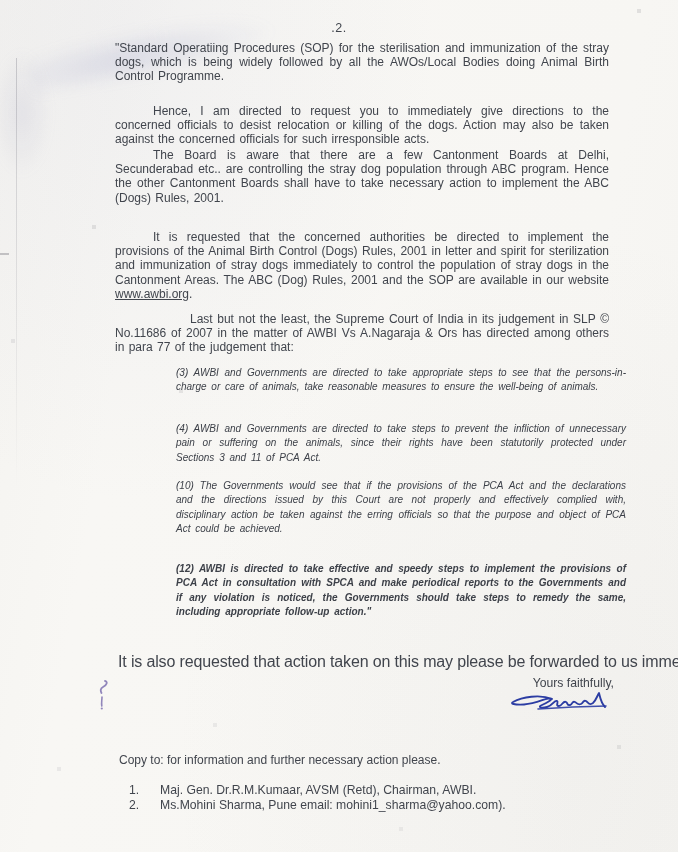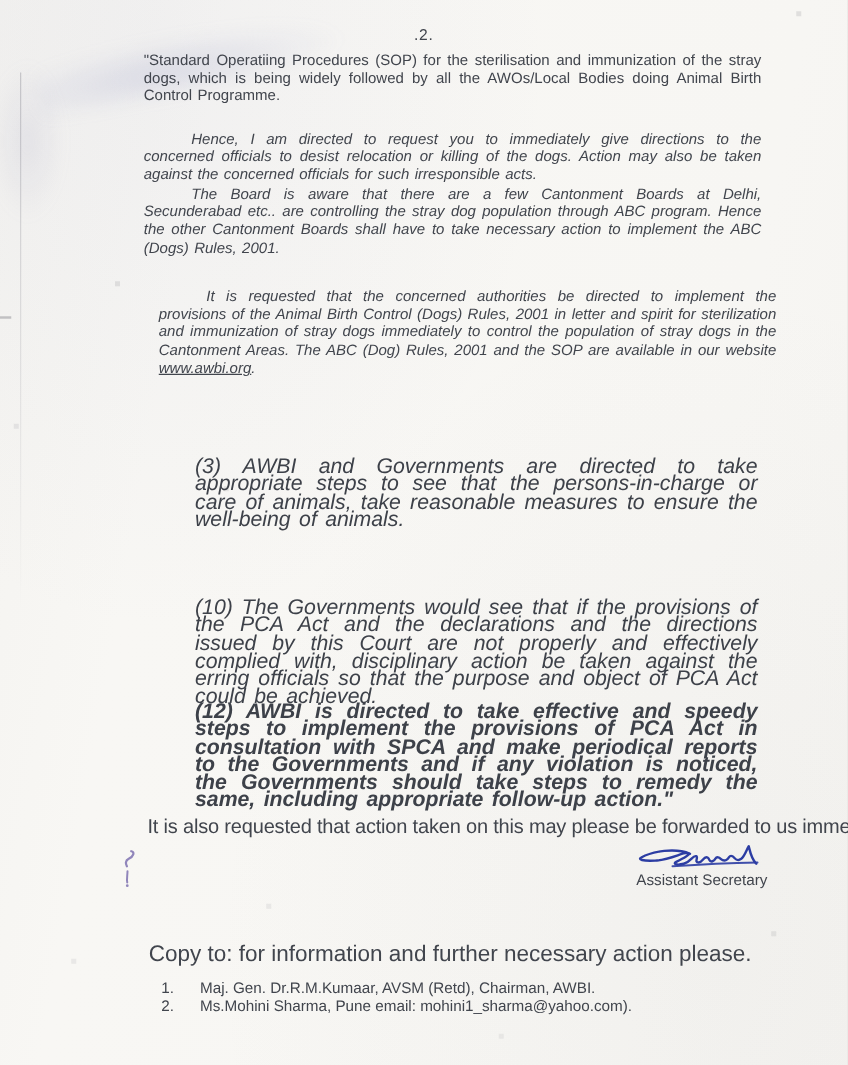--- a/index.html
+++ b/index.html
@@ -20,50 +20,50 @@
     position:absolute;top:21px;left:0;width:678px;
     text-align:center;font-size:12.5px;letter-spacing:.5px;
   }
   p{margin:0;}
   .body{
     position:absolute;left:115px;width:494px;
     font-size:12px;line-height:14.2px;
     text-align:justify;text-align-last:left;
     word-spacing:1px;
   }
-  .indent{text-indent:38px;font-style:italic;}
+  .indent{text-indent:38px;}
   .indent-lg{text-indent:75px;}
   .p1{top:41px;}
   .p2{top:104px;}
   .p3{top:148px;}
-  .p4{top:230px;margin-left:12px;}
+  .p4{top:230px;}
   .p5{top:312px;}
   .weblink{color:#41454d;text-decoration:underline;}
   .quote{
-    position:absolute;left:156px;width:450px;
-    font-size:17px;line-height:14.3px;font-style:italic;
+    position:absolute;left:176px;width:450px;
+    font-size:10px;line-height:14.3px;font-style:italic;
     text-align:justify;text-align-last:left;
     word-spacing:2px;color:#3d4149;
   }
   .q3{top:366px;}
   .q4{top:422px;}
   .q10{top:479px;font-style:italic;}
   .q12{top:562px;font-weight:bold;}
   .closing{
     position:absolute;left:118px;top:653px;
     font-size:16px;letter-spacing:-.15px;white-space:nowrap;
   }
   .sign-block{
     position:absolute;top:676px;right:64px;width:210px;
     text-align:right;font-size:12.2px;line-height:15.5px;
   }
   .sig-svg{display:block;margin:-3px 4px -6px auto;}
   .copy-heading{
     position:absolute;left:119px;top:753px;
-    font-size:18px;
+    font-size:12px;
   }
   .cc-row{
     position:absolute;left:129px;display:flex;
     font-size:12.2px;line-height:14.5px;
   }
   .cc-1{top:783px;}
   .cc-2{top:798px;}
   .cc-num{width:31px;flex:0 0 31px;}
   
   .smudge{
@@ -115,39 +115,41 @@
     <div class="pageno">.2.</div>
 
     <p class="body p1">"Standard Operatiing Procedures (SOP) for the sterilisation and immunization of the stray dogs, which is being widely followed by all the AWOs/Local Bodies doing Animal Birth Control Programme.</p>
 
     <p class="body indent p2">Hence, I am directed to request you to immediately give directions to the concerned officials to desist relocation or killing of the dogs. Action may also be taken against the concerned officials for such irresponsible acts.</p>
 
     <p class="body indent p3">The Board is aware that there are a few Cantonment Boards at Delhi, Secunderabad etc.. are controlling the stray dog population through ABC program. Hence the other Cantonment Boards shall have to take necessary action to implement the ABC (Dogs) Rules, 2001.</p>
 
     <p class="body indent p4"><span>It is requested that the concerned authorities be directed to implement the provisions of the Animal Birth Control (Dogs) Rules, 2001 in letter and spirit for sterilization and immunization of stray dogs immediately to control the population of stray dogs in the Cantonment Areas. The ABC (Dog) Rules, 2001 and the SOP are available in our website </span><span class="weblink">www.awbi.org</span><span>.</span></p>
 
+    <p class="body indent-lg p5">Last but not the least, the Supreme Court of India in its judgement in SLP © No.11686 of 2007 in the matter of AWBI Vs A.Nagaraja &amp; Ors has directed among others in para 77 of the judgement that:</p>
 
     <p class="quote q3">(3) AWBI and Governments are directed to take appropriate steps to see that the persons-in-charge or care of animals, take reasonable measures to ensure the well-being of animals.</p>
+    <p class="quote q4">(4) AWBI and Governments are directed to take steps to prevent the infliction of unnecessary pain or suffering on the animals, since their rights have been statutorily protected under Sections 3 and 11 of PCA Act.</p>
     <p class="quote q10">(10) The Governments would see that if the provisions of the PCA Act and the declarations and the directions issued by this Court are not properly and effectively complied with, disciplinary action be taken against the erring officials so that the purpose and object of PCA Act could be achieved.</p>
     <p class="quote q12">(12) AWBI is directed to take effective and speedy steps to implement the provisions of PCA Act in consultation with SPCA and make periodical reports to the Governments and if any violation is noticed, the Governments should take steps to remedy the same, including appropriate follow-up action."</p>
 
     <p class="closing">It is also requested that action taken on this may please be forwarded to us immediately.</p>
 
     <svg class="pen-mark" width="22" height="36" viewBox="0 0 22 36">
       <path d="M13 3 C 16 3.5, 15 7, 11 9 C 8 10.5, 8.5 13, 9.5 15" stroke="#9186bb" stroke-width="1.8" fill="none" stroke-linecap="round"></path>
       <path d="M10 19 C 10 22, 9.2 25, 9.8 28" stroke="#9186bb" stroke-width="1.6" fill="none" stroke-linecap="round"></path>
       <circle cx="9.8" cy="30.5" r="1.1" fill="#9186bb"></circle>
     </svg>
 
     <div class="sign-block">
+      <div>Yours faithfully,</div>
       <svg class="sig-svg" width="102" height="30" viewBox="0 0 102 30">
         <path d="M44 10 C 32 5, 14 8, 5 13 C 2 14.5, 6 16, 16 15.5 C 30 14.5, 39 8, 43 9.5 C 45 10.5, 38 14, 33 16.5 C 30 18, 33 19.5, 39 18 C 45 16.5, 46 11, 49 12 C 51 12.7, 47 17, 51 17 C 54 17, 55 11.5, 58 13 C 60 14, 59 17, 62 16 C 65 15, 64 11.5, 67 13 C 69 14, 70 16.5, 73 15 C 76 13.5, 75 10.5, 78 12 C 80 13, 81 17, 85 14 C 88 11.5, 89 7, 91 4 C 92 8, 93 14, 97 18" stroke="#2c3da3" stroke-width="1.9" fill="none" stroke-linecap="round" stroke-linejoin="round"></path>
         <path d="M30 20 C 45 19, 72 17.5, 98 17" stroke="#2c3da3" stroke-width="1.6" fill="none" stroke-linecap="round" opacity=".9"></path>
       </svg>
-      <div>Assistant Secretary</div>
     </div>
 
     <p class="copy-heading">Copy to: for information and further necessary action please.</p>
 
     <div class="cc-row cc-1">
       <span class="cc-num">1.</span>
       <span class="cc-text">Maj. Gen. Dr.R.M.Kumaar, AVSM (Retd), Chairman, AWBI.</span>
     </div>
     <div class="cc-row cc-2">
       <span class="cc-num">2.</span>

